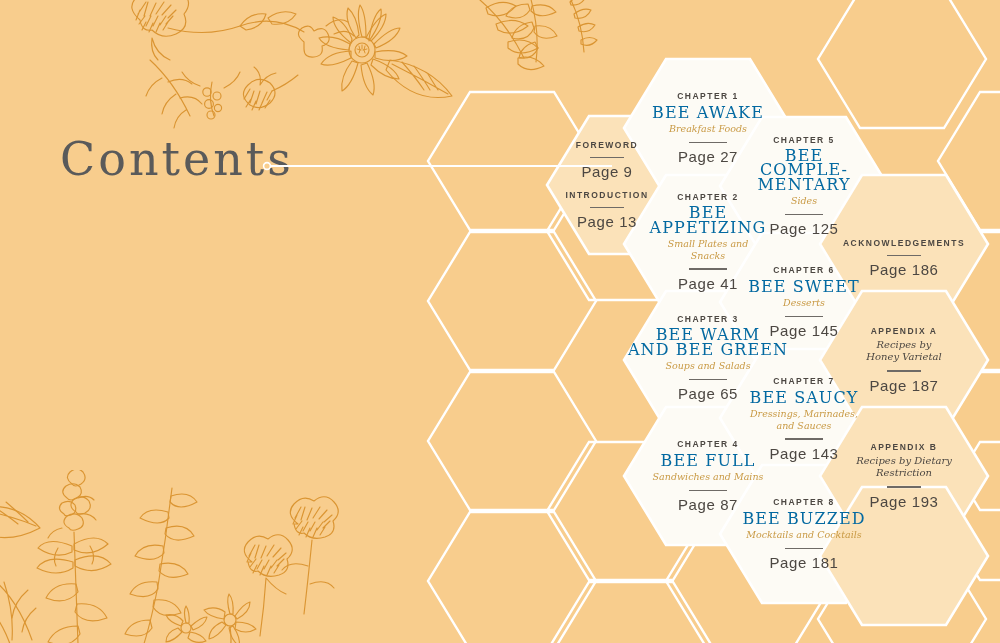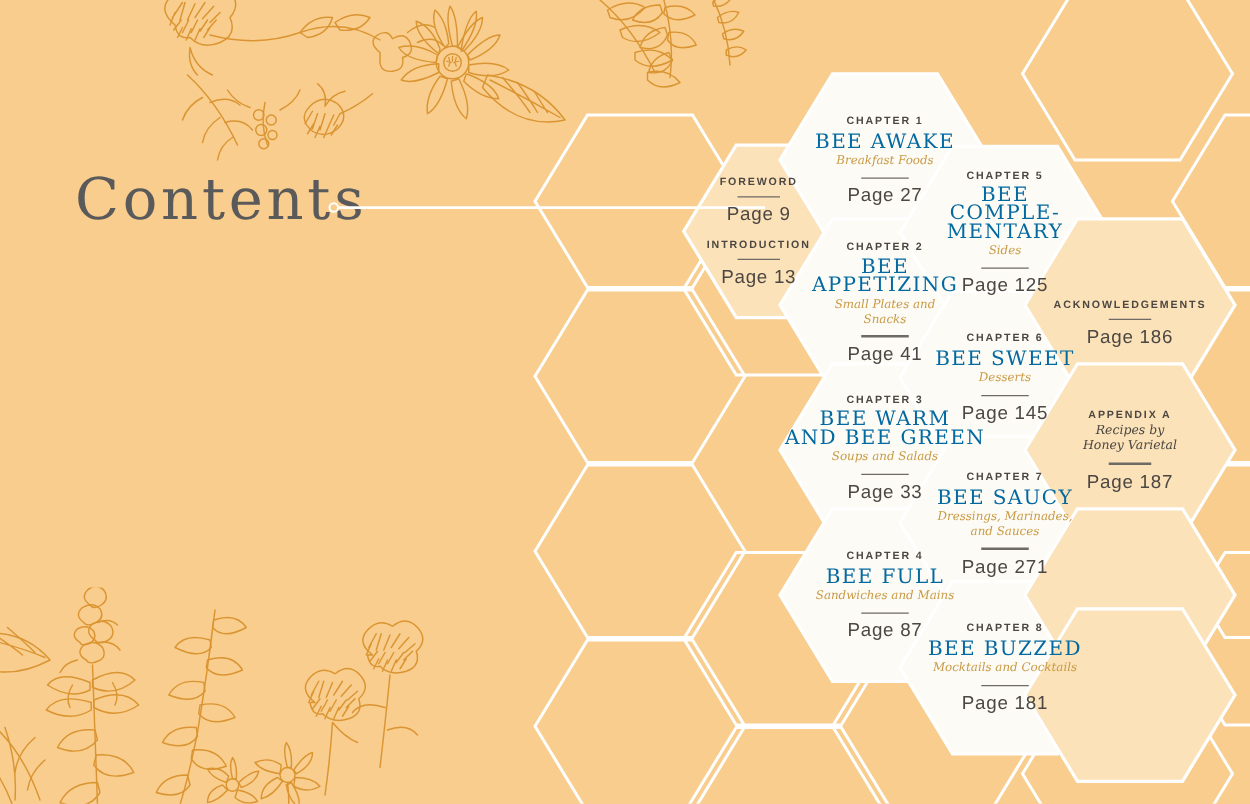--- a/index.html
+++ b/index.html
@@ -362,21 +362,21 @@
   <div class="hex-text" style="left:624px;top:296px;width:168px;height:124px;">
     <div class="kicker">CHAPTER 3</div>
     <div class="chap-title tight">
       <div>BEE WARM</div>
       <div>and BEE GREEN</div>
     </div>
     <div class="sub">
       <div>Soups and Salads</div>
     </div>
     <div class="rule"></div>
-    <div class="pg">Page 33</div>
+    <div class="pg">Page 65</div>
   </div>
 
   <div class="hex-text" style="left:624px;top:418px;width:168px;height:116px;text-align:right;">
     <div class="kicker">CHAPTER 4</div>
     <div class="chap-title">
       <div>BEE FULL</div>
     </div>
     <div class="sub">
       <div>Sandwiches and Mains</div>
     </div>
@@ -413,21 +413,21 @@
   <div class="hex-text" style="left:722px;top:357px;width:164px;height:124px;">
     <div class="kicker">CHAPTER 7</div>
     <div class="chap-title">
       <div>BEE SAUCY</div>
     </div>
     <div class="sub">
       <div>Dressings, Marinades,</div>
       <div>and Sauces</div>
     </div>
     <div class="rule"></div>
-    <div class="pg">Page 271</div>
+    <div class="pg">Page 143</div>
   </div>
 
   <div class="hex-text" style="left:720px;top:476px;width:168px;height:116px;">
     <div class="kicker">CHAPTER 8</div>
     <div class="chap-title">
       <div>BEE BUZZED</div>
     </div>
     <div class="sub">
       <div>Mocktails and Cocktails</div>
     </div>
@@ -444,15 +444,24 @@
   <div class="hex-text" style="left:824px;top:302px;width:160px;height:116px;">
     <div class="kicker">APPENDIX A</div>
     <div class="sub dark">
       <div>Recipes by</div>
       <div>Honey Varietal</div>
     </div>
     <div class="rule short"></div>
     <div class="pg">Page 187</div>
   </div>
 
+  <div class="hex-text" style="left:822px;top:418px;width:164px;height:116px;">
+    <div class="kicker">APPENDIX B</div>
+    <div class="sub dark">
+      <div>Recipes by Dietary</div>
+      <div>Restriction</div>
+    </div>
+    <div class="rule short"></div>
+    <div class="pg">Page 193</div>
+  </div>
 
 
 </div>
 
 </body></html>

